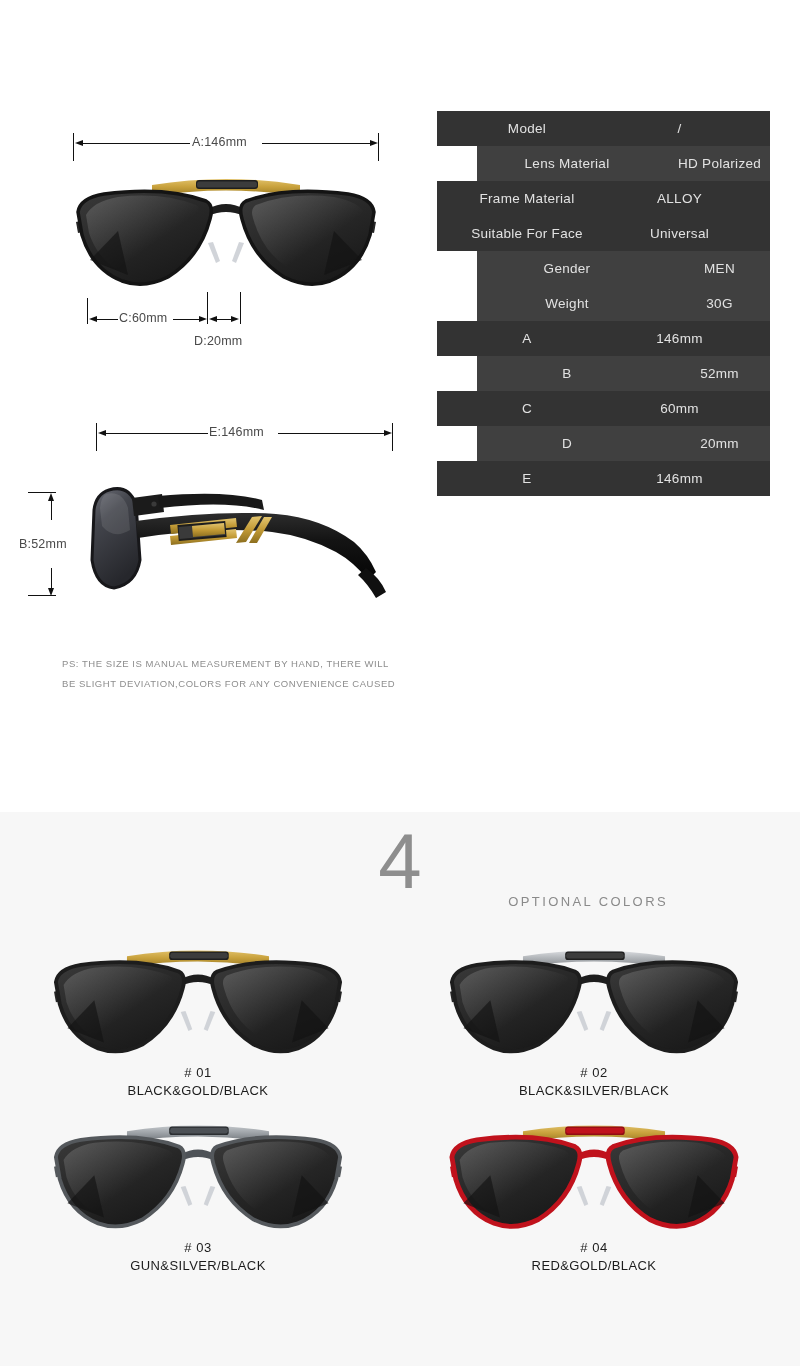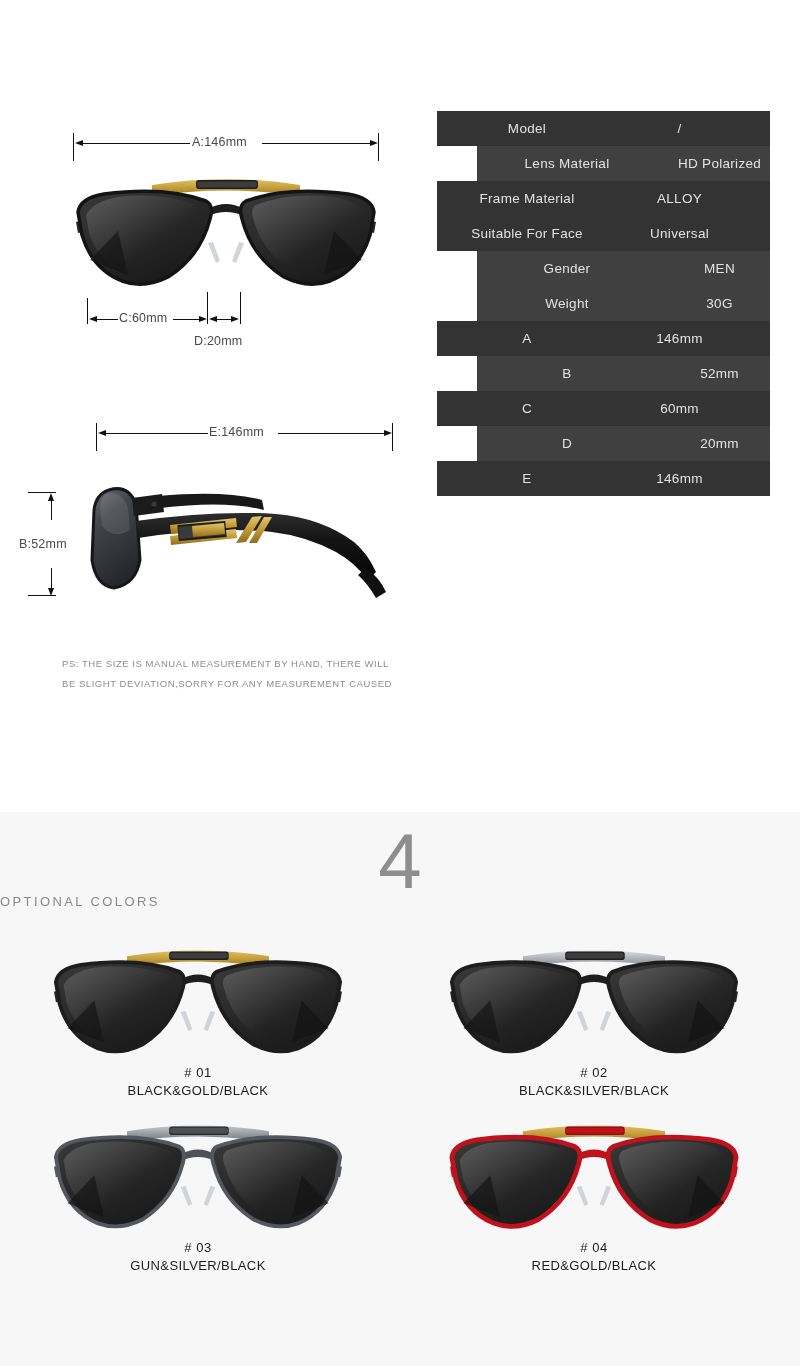--- a/index.html
+++ b/index.html
@@ -86,21 +86,21 @@
   }
   #big-number {
     position:absolute; left:0; top:10px; width:800px;
     text-align:center;
     font-size:78px; line-height:78px;
     color:#8e8e8e; font-weight:100;
     font-family:"Liberation Sans", sans-serif;
   }
   #colors-caption {
     position:absolute; left:0; top:82px; width:668px;
-    text-align:left;
+    text-align:right;
     font-size:13px; color:#8a8a8a;
     letter-spacing:2.4px;
   }
 
   .swatch-grid {
     position:absolute; left:0; top:125px; width:792px;
   }
   .swatch-row { display:flex; }
   .swatch {
     width:400px;
@@ -238,21 +238,21 @@
       <rect x="112" y="55" width="48" height="16" fill="#1d1d1d" transform="rotate(-5 136 63)"></rect>
       <rect x="113" y="57" width="46" height="12" fill="#3a3a3a" transform="rotate(-5 136 63)"></rect>
       <path d="M126 58 L158 55 L159 66 L127 69 Z" fill="url(#goldS)"></path>
       <path d="M186 49 L196 48 L180 74 L170 75 Z" fill="url(#goldS)"></path>
       <path d="M198 49 L206 49 L191 75 L183 75 Z" fill="url(#goldS)"></path>
     </svg>
   </div>
 
   <div id="ps-note">
     <div>PS: THE SIZE IS MANUAL MEASUREMENT BY HAND, THERE WILL</div>
-    <div>BE SLIGHT DEVIATION,SORRY FOR ANY MEASUREMENT CAUSED</div>
+    <div>BE SLIGHT DEVIATION,COLORS FOR ANY CONVENIENCE CAUSED</div>
   </div>
 
   <div id="spec-table">
     <div class="spec-row odd">
       <div class="spec-key">Model</div>
       <div class="spec-val">/</div>
     </div>
     <div class="spec-row even">
       <div class="spec-key">Lens Material</div>
       <div class="spec-val">HD Polarized</div>

